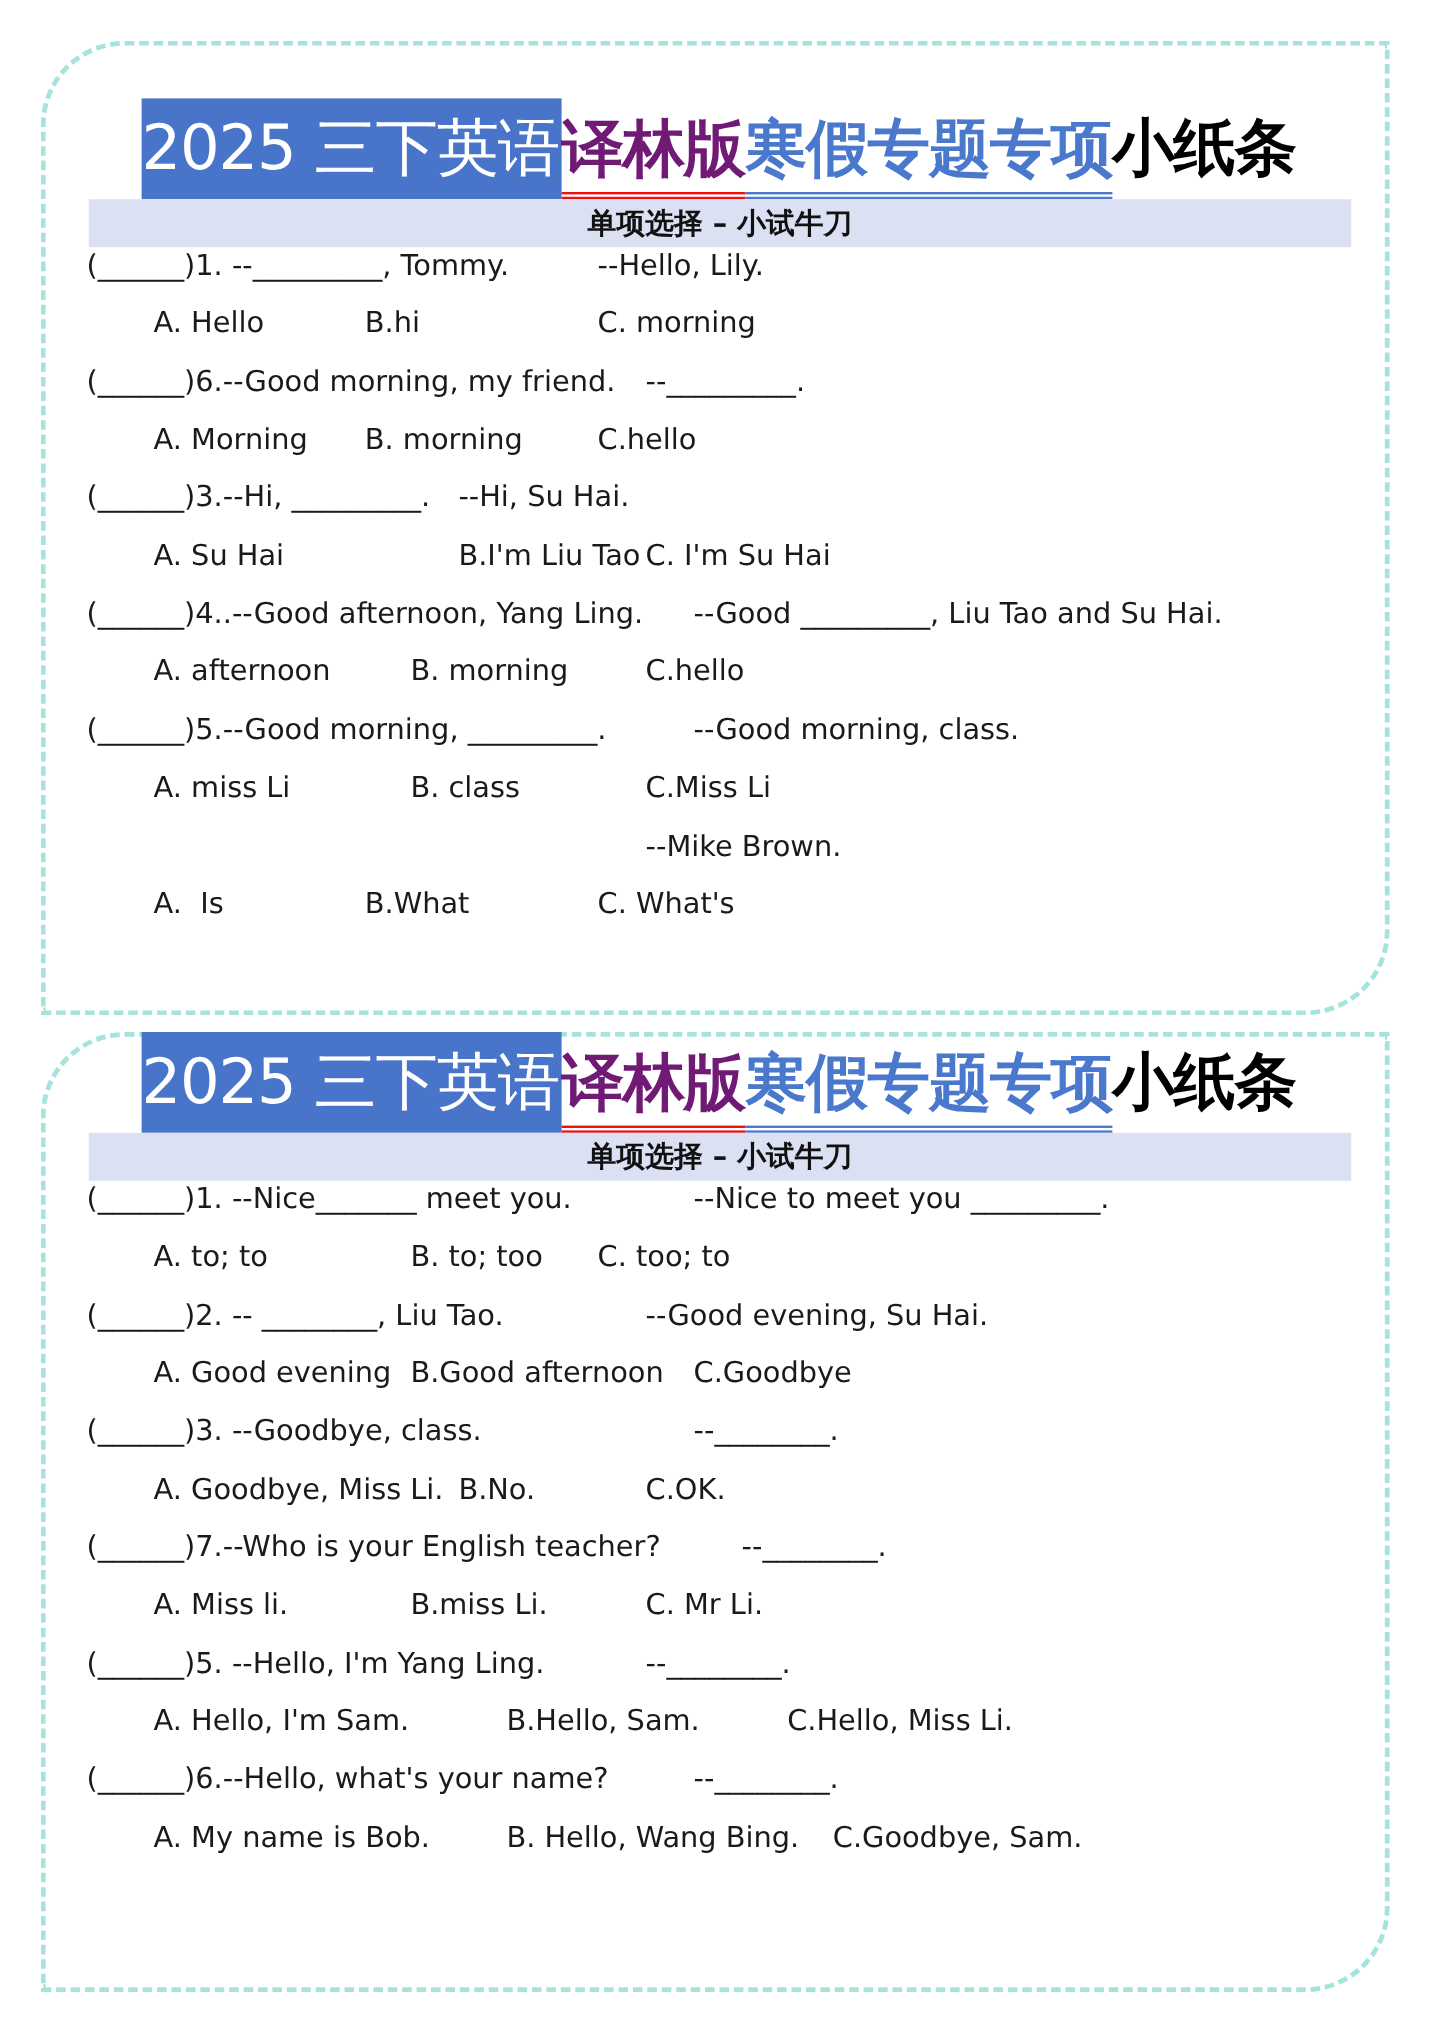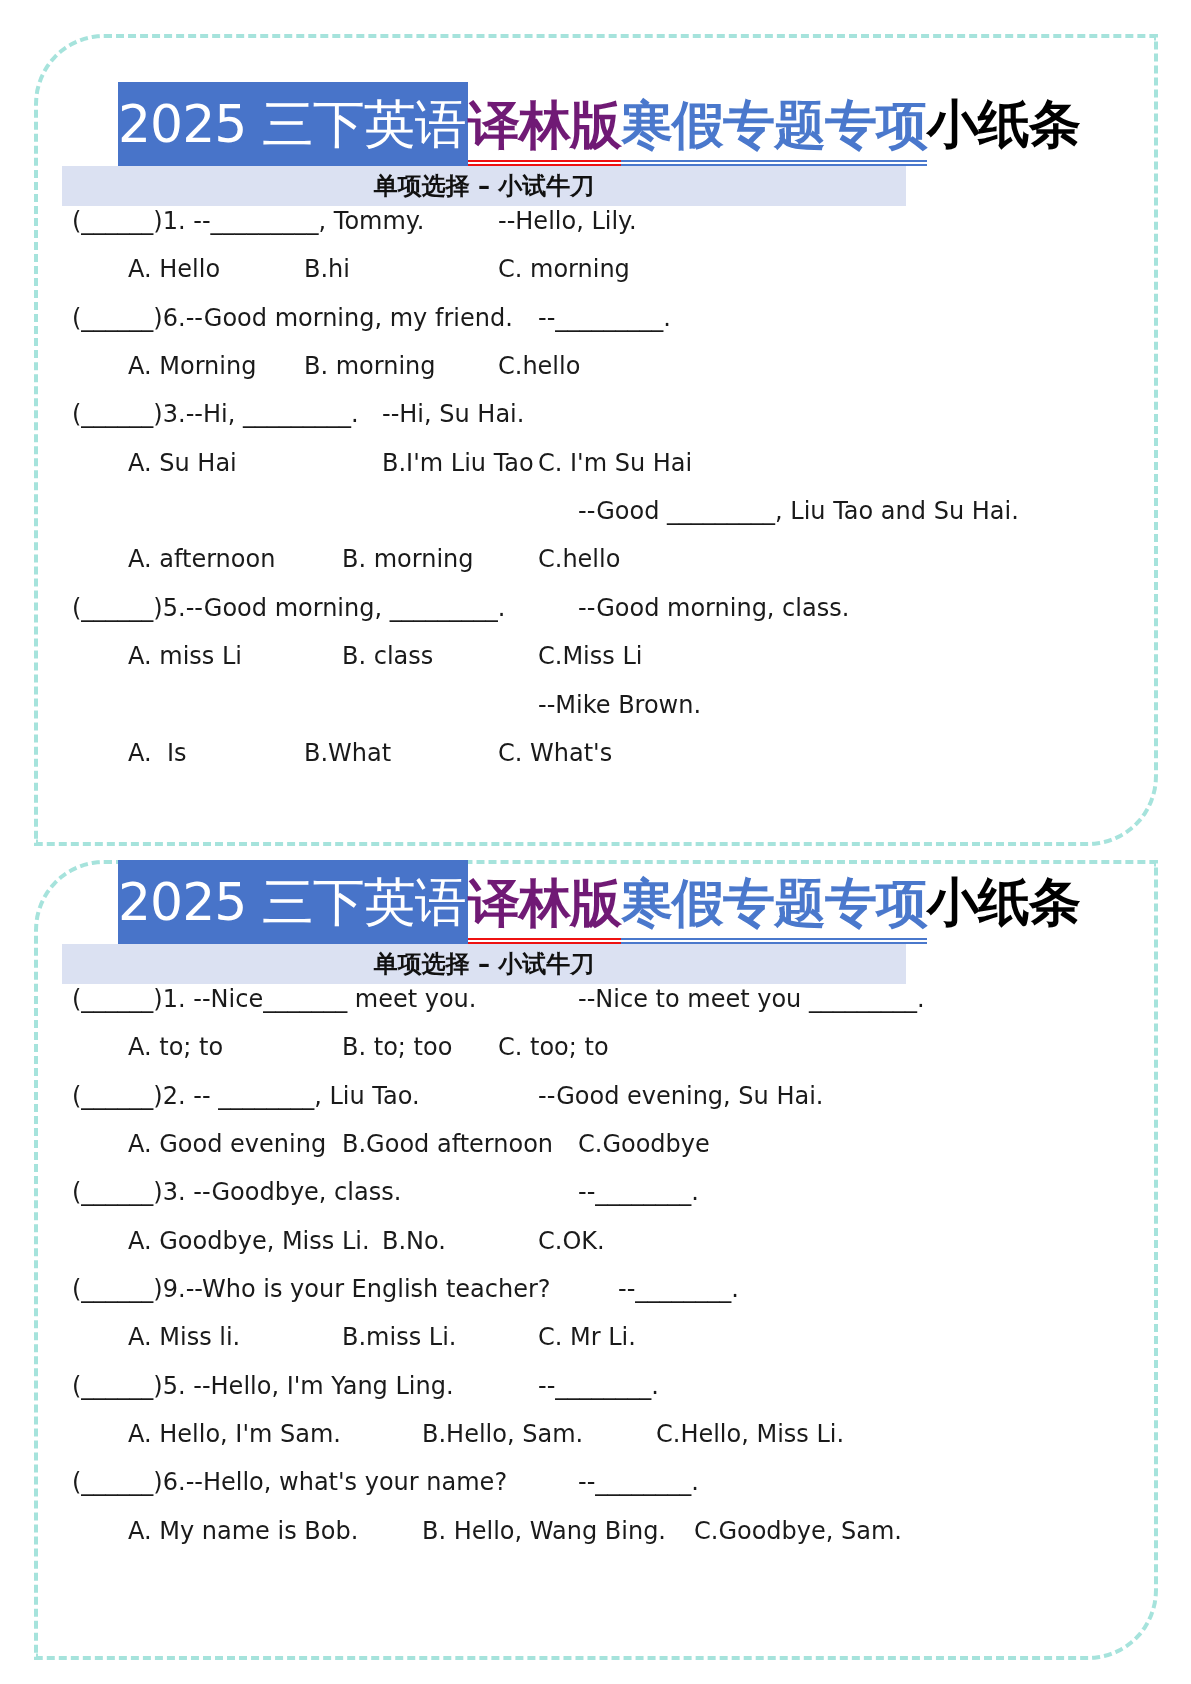--- a/index.html
+++ b/index.html
@@ -8,21 +8,21 @@
     .card { position: absolute; left: 34px; width: 1124px; box-sizing: border-box;
             border: 4px dashed #a6e3dc; border-radius: 70px 0 70px 0; }
     .card1 { top: 34px; height: 812px; }
     .card2 { top: 860px; height: 800px; }
     .title-row { position: absolute; left: 80px; top: 44px; height: 84px; display: flex; align-items: center;
                  font-size: 52px; font-weight: bold; white-space: nowrap; letter-spacing: -1px; }
     .t-blue-bg { background: #4874c9; color: #ffffff; height: 84px; line-height: 84px; padding: 0 2px 0 0; font-weight: normal; }
     .t-red { color: #701a75; border-bottom: 6px double #ee1111; line-height: 70px; margin-top: 8px; }
     .t-blue { color: #4a78cc; border-bottom: 6px double #4a78cc; line-height: 70px; margin-top: 8px; }
     .t-black { color: #000000; line-height: 70px; }
-    .subbar { position: absolute; left: 24px; top: 128px; width: 844px; height: 40px; background: #dbe1f2; }
+    .subbar { position: absolute; left: 36px; top: 128px; width: 1052px; height: 40px; background: #dbe1f2; }
     .subbar-text { position: absolute; left: 0; right: 0; top: 0; text-align: center; line-height: 40px;
                    font-size: 24px; font-weight: bold; color: #111; }
     .q { position: absolute; left: 34px; font-size: 24px; white-space: pre; line-height: 30px; }
     .opt { position: absolute; font-size: 24px; white-space: pre; line-height: 30px; }
   </style>
 </head>
 <body>
 
 <div class="card card1">
   <div class="title-row">
@@ -46,20 +46,21 @@
   <div class="opt" style="top:313px;left:90px;">A. Morning</div>
   <div class="opt" style="top:313px;left:266px;">B. morning</div>
   <div class="opt" style="top:313px;left:460px;">C.hello</div>
 
   <div class="q" style="top:361px;">(______)3.--Hi, _________.</div>
   <div class="opt" style="top:361px;left:344px;">--Hi, Su Hai.</div>
   <div class="opt" style="top:410px;left:90px;">A. Su Hai</div>
   <div class="opt" style="top:410px;left:344px;">B.I'm Liu Tao</div>
   <div class="opt" style="top:410px;left:500px;">C. I'm Su Hai</div>
 
+  <div class="q" style="top:458px;">(______)4..--Good afternoon, Yang Ling.</div>
   <div class="opt" style="top:458px;left:540px;text-align:right;">--Good _________, Liu Tao and Su Hai.</div>
   <div class="opt" style="top:506px;left:90px;">A. afternoon</div>
   <div class="opt" style="top:506px;left:304px;">B. morning</div>
   <div class="opt" style="top:506px;left:500px;">C.hello</div>
 
   <div class="q" style="top:555px;">(______)5.--Good morning, _________.</div>
   <div class="opt" style="top:555px;left:540px;">--Good morning, class.</div>
   <div class="opt" style="top:603px;left:90px;">A. miss Li</div>
   <div class="opt" style="top:603px;left:304px;">B. class</div>
   <div class="opt" style="top:603px;left:500px;">C.Miss Li</div>
@@ -92,21 +93,21 @@
   <div class="opt" style="top:265px;left:90px;">A. Good evening</div>
   <div class="opt" style="top:265px;left:304px;">B.Good afternoon</div>
   <div class="opt" style="top:265px;left:540px;">C.Goodbye</div>
 
   <div class="q" style="top:313px;">(______)3. --Goodbye, class.</div>
   <div class="opt" style="top:313px;left:540px;">--________.</div>
   <div class="opt" style="top:362px;left:90px;">A. Goodbye, Miss Li.</div>
   <div class="opt" style="top:362px;left:344px;">B.No.</div>
   <div class="opt" style="top:362px;left:500px;">C.OK.</div>
 
-  <div class="q" style="top:410px;">(______)9.--Who is your English teacher?</div>
+  <div class="q" style="top:410px;">(______)7.--Who is your English teacher?</div>
   <div class="opt" style="top:410px;left:580px;">--________.</div>
   <div class="opt" style="top:458px;left:90px;">A. Miss li.</div>
   <div class="opt" style="top:458px;left:304px;">B.miss Li.</div>
   <div class="opt" style="top:458px;left:500px;">C. Mr Li.</div>
 
   <div class="q" style="top:507px;">(______)5. --Hello, I'm Yang Ling.</div>
   <div class="opt" style="top:507px;left:500px;">--________.</div>
   <div class="opt" style="top:555px;left:90px;">A. Hello, I'm Sam.</div>
   <div class="opt" style="top:555px;left:384px;">B.Hello, Sam.</div>
   <div class="opt" style="top:555px;left:618px;">C.Hello, Miss Li.</div>

